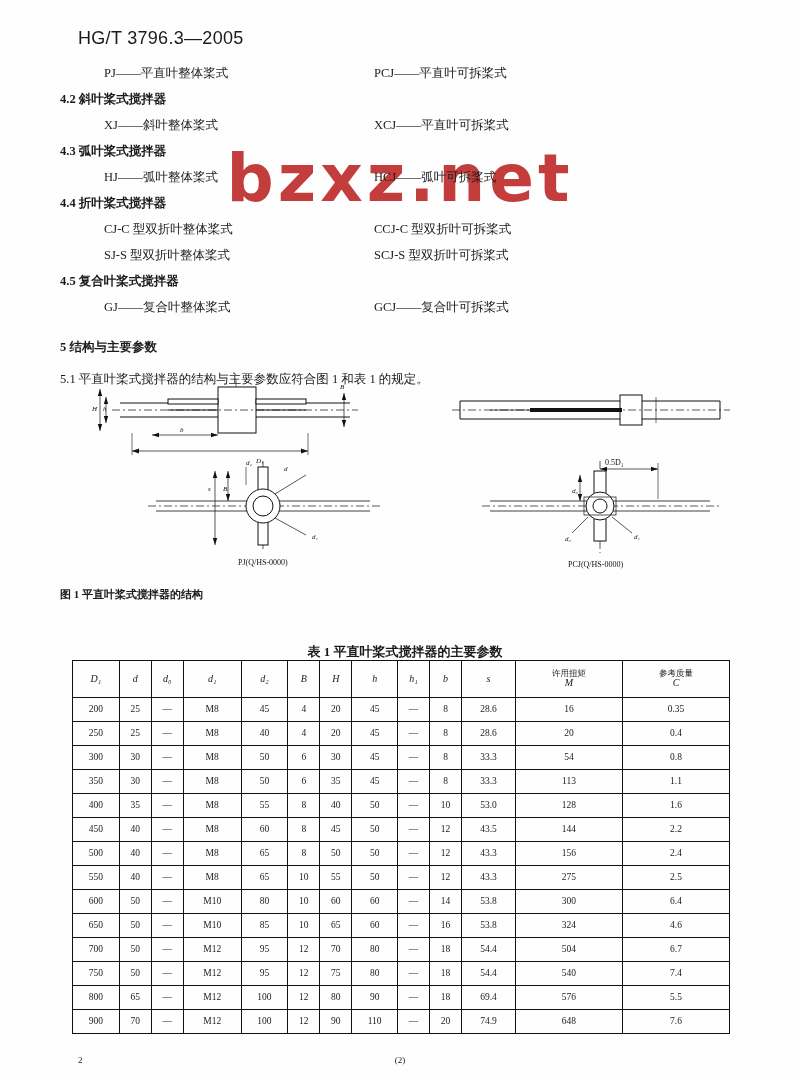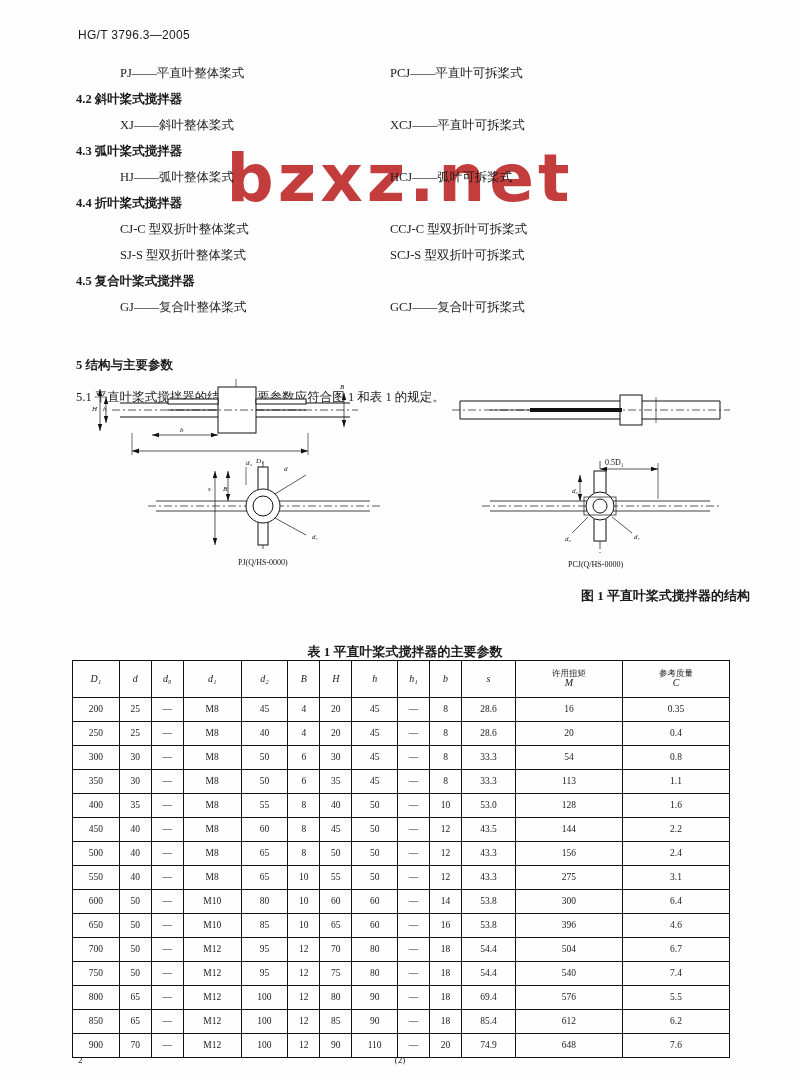--- a/index.html
+++ b/index.html
@@ -37,28 +37,28 @@
     opacity: .85;
     pointer-events: none;
     user-select: none;
     z-index: 0;
   }
   
   .std-no {
     position: absolute;
     left: 78px;
     top: 28px;
-    font-size: 12px;
+    font-size: 18px;
     font-family: "Liberation Sans", sans-serif;
     letter-spacing: .3px;
   }
   
   .content {
     position: absolute;
-    left: 76px;
+    left: 60px;
     top: 60px;
     width: 690px;
     z-index: 2;
     font-family: Liberation Serif, serif;
   }
   .line {
     position: relative;
     font-size: 12.5px;
     line-height: 26px;
     white-space: nowrap;
@@ -83,22 +83,22 @@
     left: 60px;
     top: 375px;
     width: 690px;
     height: 245px;
     z-index: 2;
   }
   .fig-caption {
     position: absolute;
     left: 0; top: 212px;
     width: 690px;
-    text-align: right;
-    font-size: 13px;
+    text-align: left;
+    font-size: 11px;
     font-weight: bold;
   }
   .tbl-caption {
     position: absolute;
     left: 60px;
     top: 643px;
     width: 690px;
     text-align: center;
     font-size: 13px;
     font-weight: bold;
@@ -203,21 +203,21 @@
       <span class="c1">SJ-S 型双折叶整体桨式</span>
       <span class="c2">SCJ-S 型双折叶可拆桨式</span>
     </div>
 
     <div class="line sec-h">4.5  复合叶桨式搅拌器</div>
     <div class="line twocol ind1">
       <span class="c1">GJ——复合叶整体桨式</span>
       <span class="c2">GCJ——复合叶可拆桨式</span>
     </div>
 
-    <div class="line sec-h" style="margin-top:32px;">5    结构与主要参数</div>
+    <div class="line sec-h" style="margin-top:14px;">5    结构与主要参数</div>
     <div class="para" style="margin-top:6px;">5.1  平直叶桨式搅拌器的结构与主要参数应符合图 1 和表 1 的规定。</div>
   </div>
 
   <div class="figure-area">
     <svg width="690" height="215" viewBox="0 0 690 215">
       <g stroke="#111" fill="none" stroke-width="1">
 
         <line x1="60" y1="28" x2="290" y2="28"></line>
         <line x1="60" y1="42" x2="290" y2="42"></line>
 
@@ -472,21 +472,21 @@
             <td>—</td>
             <td>M8</td>
             <td>65</td>
             <td>10</td>
             <td>55</td>
             <td>50</td>
             <td>—</td>
             <td>12</td>
             <td>43.3</td>
             <td>275</td>
-            <td>3.1</td>
+            <td>2.5</td>
           </tr>
           <tr class="grp-top">
             <td>600</td>
             <td>50</td>
             <td>—</td>
             <td>M10</td>
             <td>80</td>
             <td>10</td>
             <td>60</td>
             <td>60</td>
@@ -501,21 +501,21 @@
             <td>50</td>
             <td>—</td>
             <td>M10</td>
             <td>85</td>
             <td>10</td>
             <td>65</td>
             <td>60</td>
             <td>—</td>
             <td>16</td>
             <td>53.8</td>
-            <td>396</td>
+            <td>324</td>
             <td>4.6</td>
           </tr>
           <tr class="grp-top">
             <td>700</td>
             <td>50</td>
             <td>—</td>
             <td>M12</td>
             <td>95</td>
             <td>12</td>
             <td>70</td>
@@ -549,35 +549,20 @@
             <td>100</td>
             <td>12</td>
             <td>80</td>
             <td>90</td>
             <td>—</td>
             <td>18</td>
             <td>69.4</td>
             <td>576</td>
             <td>5.5</td>
           </tr>
-          <tr>
-            <td>850</td>
-            <td>65</td>
-            <td>—</td>
-            <td>M12</td>
-            <td>100</td>
-            <td>12</td>
-            <td>85</td>
-            <td>90</td>
-            <td>—</td>
-            <td>18</td>
-            <td>85.4</td>
-            <td>612</td>
-            <td>6.2</td>
-          </tr>
           <tr class="grp-top">
             <td>900</td>
             <td>70</td>
             <td>—</td>
             <td>M12</td>
             <td>100</td>
             <td>12</td>
             <td>90</td>
             <td>110</td>
             <td>—</td>

